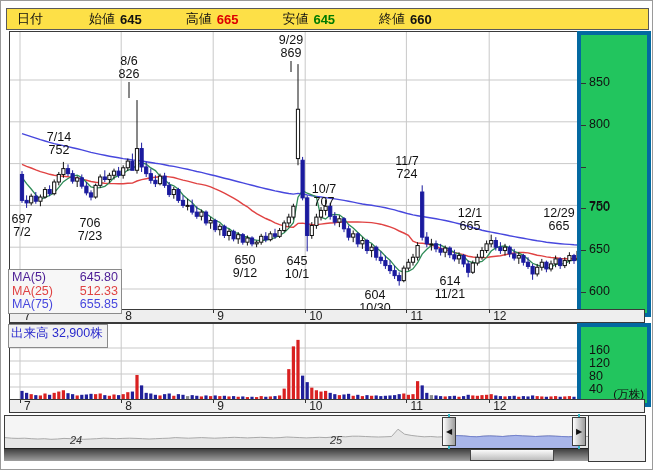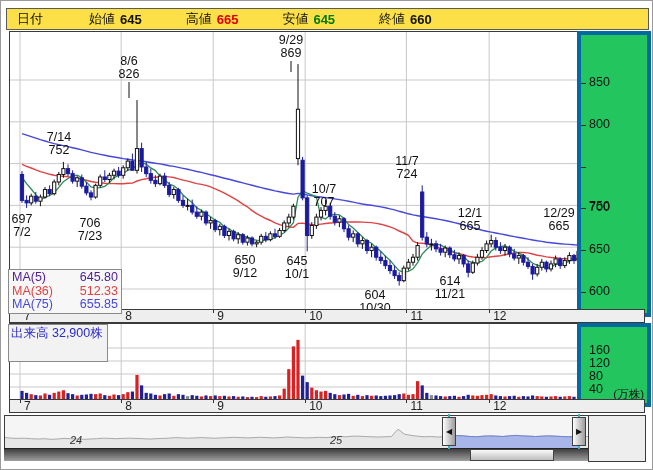--- a/index.html
+++ b/index.html
@@ -38,21 +38,21 @@
   #maLegend{
     position:absolute;left:7px;top:268px;width:106px;
     background:#f7f7f7;border:1px solid #8a8a8a;
     font-size:12.5px;line-height:13.5px;padding:1px 3px;z-index:5;
   }
   #maLegend .row{display:flex;justify-content:space-between;}
   .ma5c{color:#4c1d95;} .ma25c{color:#e04343;} .ma75c{color:#4747dd;}
   #volLabel{
     position:absolute;left:7px;top:323px;
     background:#f2f2f2;border:1px solid #8a8a8a;
-    font-size:12.5px;color:#2929cc;padding:0 4px 19px 2px;z-index:5;
+    font-size:12.5px;color:#2929cc;padding:0 4px 5px 2px;z-index:5;
   }
   
   #navigator{position:absolute;left:3px;top:414px;width:583px;height:32px;background:#f5f5f5;border-top:1px solid #3a3a3a;border-left:1px solid #3a3a3a;border-right:1px solid #3a3a3a;}
   #navGap{position:absolute;left:587px;top:414px;width:56px;height:45px;background:#eeeeee;border:1px solid #3a3a3a;}
   #scrollTrack{
     position:absolute;left:3px;top:447px;width:584px;height:12px;
     background:linear-gradient(#3f3f3f,#9f9f9f);border-top:1px solid #222;
   }
   #scrollThumb{
     position:absolute;left:466px;top:0px;width:84px;height:12px;
@@ -397,21 +397,21 @@
       <div class="axisLabel" style="left: 8px; top: 249px;">600</div>
       <div class="tickDash" style="left: 0px; width: 5px; height: 1px; top: 257px;"></div>
     </div>
 
   <div id="maLegend">
     <div class="row">
         <span class="ma5c">MA(5)</span>
         <span class="ma5c">645.80</span>
       </div>
     <div class="row">
-        <span class="ma25c">MA(36)</span>
+        <span class="ma25c">MA(25)</span>
         <span class="ma25c">512.33</span>
       </div>
     <div class="row">
         <span class="ma75c">MA(75)</span>
         <span class="ma75c">655.85</span>
       </div>
   </div>
 
   <div id="strip1" class="strip">
       <div class="monthTick" style="left: 10px;"></div>

